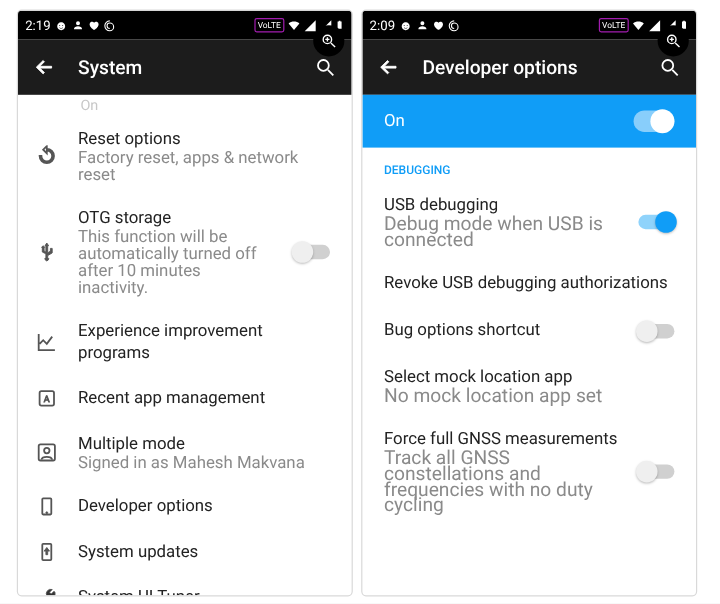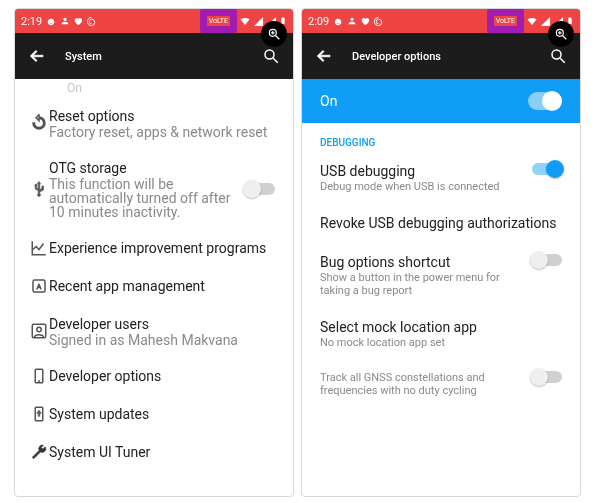--- a/index.html
+++ b/index.html
@@ -1,52 +1,52 @@
 <!DOCTYPE html>
 <html><head>
 <meta charset="utf-8">
 <style>
   html,body{margin:0;padding:0;font-family:Roboto,Arial,sans-serif;background:#f4f4f4;}
   #stage{position:relative;width:600px;height:503px;background:#ffffff;}
   .phone{position:absolute;top:8px;width:278px;height:487px;border:1px solid #d9d9d9;border-radius:4px;background:#fff;overflow:hidden;}
   #phone-left{left:14px;}
   #phone-right{left:301px;}
   
-  .statusbar{height:24px;background:#ef4444;color:#fff;display:flex;align-items:center;justify-content:space-between;padding:0 6px;font-size:11px;}
+  .statusbar{height:24px;background:#000000;color:#fff;display:flex;align-items:center;justify-content:space-between;padding:0 6px;font-size:11px;}
   .sb-left{display:flex;align-items:center;gap:3px;}
   .sb-right{display:flex;align-items:center;gap:2px;}
   .sb-ic{display:inline-flex;align-items:center;justify-content:center;}
-  .volte{font-size:7px;border:7px solid #a21caf;border-radius:2px;padding:0 2px;line-height:10px;}
+  .volte{font-size:7px;border:1px solid #a21caf;border-radius:2px;padding:0 2px;line-height:10px;}
   
   .mag-overlay{position:absolute;top:12px;right:6px;width:26px;height:26px;border-radius:50%;background:#000;display:flex;align-items:center;justify-content:center;}
   .mag-overlay svg{width:14px;height:14px;fill:#fff;stroke:#fff;}
   
   .hdr{height:46px;background:#1c1c1c;color:#fff;display:flex;align-items:center;padding:0 12px;gap:18px;}
-  .hdr .title{flex:1;font-size:11px;font-weight:500;}
+  .hdr .title{flex:1;font-size:16px;font-weight:500;}
   .hdr .ic, .back{width:20px;height:20px;display:inline-flex;align-items:center;justify-content:center;}
   .hdr svg{fill:#fff;stroke:#fff;}
   
   .list{height:calc(100% - 70px);overflow:hidden;}
   .faded-top{padding:2px 0 2px 52px;font-size:12px;color:#c7c7c7;}
-  .row{display:flex;align-items:center;padding:10px 14px 10px 14px;}
+  .row{display:flex;align-items:center;padding:10px 14px 10px 14px;gap:16px;}
   .row .ic{width:20px;flex:0 0 20px;display:flex;align-items:center;justify-content:center;}
   .row .ic svg{width:18px;height:18px;fill:#555;stroke:#555;}
   .row .txt{flex:1;min-width:0;}
   .row .ttl{font-size:14px;color:#222;line-height:18px;}
   .row .sub{font-size:14px;color:#8a8a8a;line-height:14px;}
   .row .sw{flex:0 0 34px;} 
   
   .flag-on{height:44px;background:#109df7;color:#fff;display:flex;align-items:center;justify-content:space-between;padding:0 18px;font-size:14px;}
   .flag-on .big-sw{width:34px;height:18px;border-radius:10px;background:rgba(255,255,255,.5);position:relative;}
   .flag-on .big-sw::after{content:"";position:absolute;right:0;top:-1px;width:20px;height:20px;border-radius:50%;background:#fff;}
   .section-lbl{font-size:10px;color:#109df7;font-weight:500;padding:14px 18px 4px;}
-  .row2{display:flex;align-items:flex-start;padding:11px 18px;gap:10px;}
+  .row2{display:flex;align-items:center;padding:11px 18px;gap:10px;}
   .row2 .txt{flex:1;}
   .row2 .ttl{font-size:14px;color:#222;line-height:17px;}
-  .row2 .sub{font-size:11px;color:#8a8a8a;line-height:13px;}
+  .row2 .sub{font-size:16px;color:#8a8a8a;line-height:13px;}
   
   .switch{width:30px;height:12px;border-radius:8px;background:#d0d0d0;position:relative;}
   .switch::after{content:"";position:absolute;left:-2px;top:-3px;width:18px;height:18px;border-radius:50%;background:#efefef;box-shadow:0 1px 2px rgba(0,0,0,.25);}
   .switch.on{background:#8fd3fb;}
   .switch.on::after{left:auto;right:-2px;background:#109df7;}
 </style>
 </head>
 <body>
 <div id="stage">
 
@@ -172,21 +172,21 @@
 
     <div class="row">
       <span class="ic">
             <svg viewBox="0 0 24 24">
               <rect x="3" y="3" width="18" height="18" fill="none" stroke="#555" stroke-width="2" rx="2"></rect>
               <circle cx="12" cy="10" r="3" fill="none" stroke="#555" stroke-width="2"></circle>
               <path fill="none" stroke="#555" stroke-width="2" d="M6 20c1-4 11-4 12 0"></path>
             </svg>
           </span>
       <div class="txt">
-            <div class="ttl">Developer users</div>
+            <div class="ttl">Multiple mode</div>
             <div class="sub">Signed in as Mahesh Makvana</div>
           </div>
     </div>
 
     <div class="row">
       <span class="ic">
             <svg viewBox="0 0 24 24">
               <rect x="7" y="3" width="10" height="18" rx="1" fill="none" stroke="#555" stroke-width="2"></rect>
               <circle cx="12" cy="19" r="1" fill="#555"></circle>
             </svg>
@@ -308,36 +308,36 @@
 
   <div class="row2">
     <div class="txt">
           <div class="ttl">Revoke USB debugging authorizations</div>
         </div>
   </div>
 
   <div class="row2">
     <div class="txt">
           <div class="ttl">Bug options shortcut</div>
-          <div class="sub">Show a button in the power menu for taking a bug report</div>
         </div>
     <div class="sw">
           <div class="switch"></div>
         </div>
   </div>
 
   <div class="row2">
     <div class="txt">
           <div class="ttl">Select mock location app</div>
           <div class="sub">No mock location app set</div>
         </div>
   </div>
 
   <div class="row2">
     <div class="txt">
+          <div class="ttl">Force full GNSS measurements</div>
           <div class="sub">Track all GNSS constellations and frequencies with no duty cycling</div>
         </div>
     <div class="sw">
           <div class="switch"></div>
         </div>
   </div>
 </div>
 
 </div>
 

